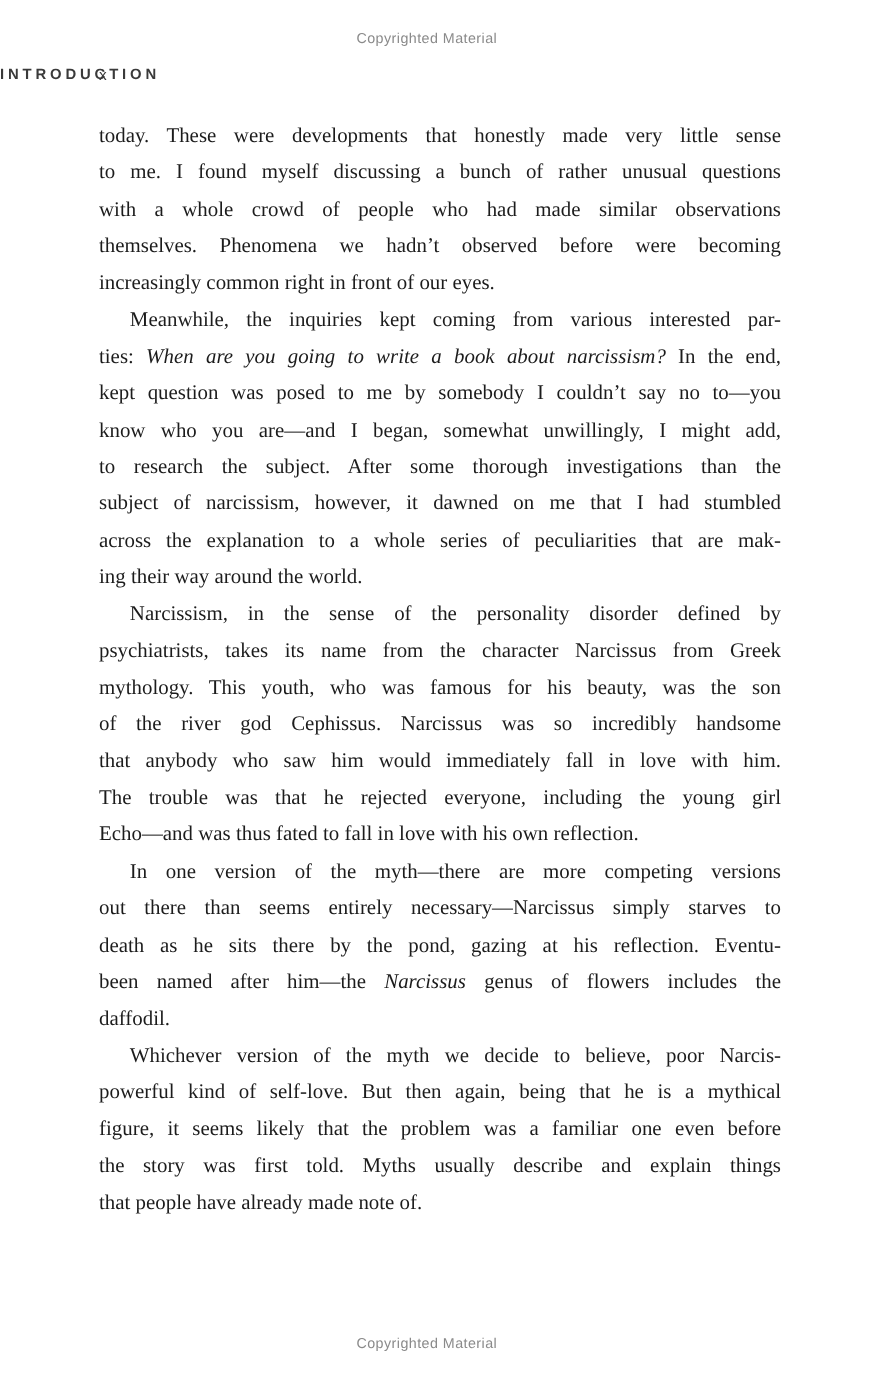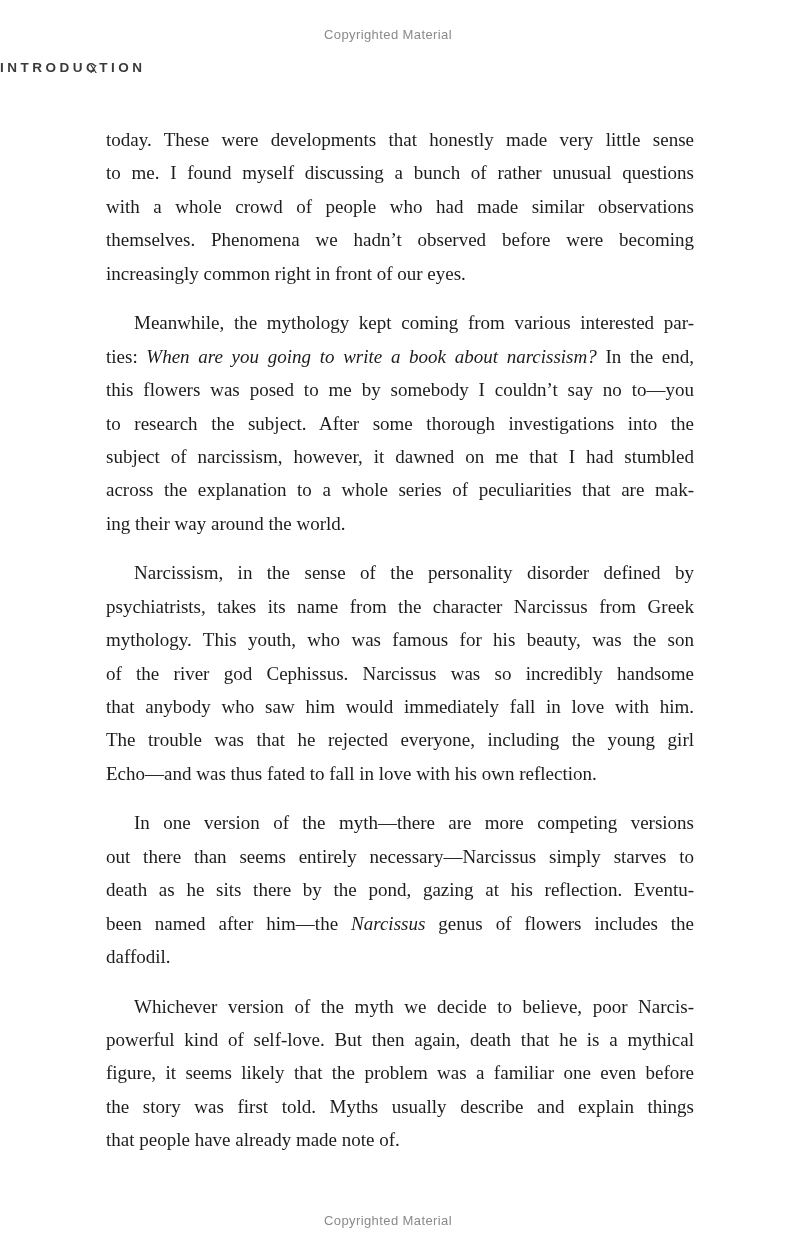--- a/index.html
+++ b/index.html
@@ -55,21 +55,21 @@
   }
   .body-text {
     position: absolute;
     top: 107px;
     left: 90px;
     width: 620px;
     font-size: 19px;
     line-height: 33.45px;
     color: var(--ink, #1c1c1c);
   }
-  .para { margin: 16px; }
+  .para { margin: 0; }
   .line {
     text-align: justify;
     text-align-last: justify;
     white-space: nowrap;
     height: 33.45px;
   }
   .line.last {
     text-align-last: left;
   }
   .line.indent {
@@ -90,24 +90,25 @@
 
   <div class="body-text">
       <div class="para">
         <div class="line"><span>today. These were developments that honestly made very little sense</span></div>
         <div class="line"><span>to me. I found myself discussing a bunch of rather unusual questions</span></div>
         <div class="line"><span>with a whole crowd of people who had made similar observations</span></div>
         <div class="line"><span>themselves. Phenomena we hadn’t observed before were becoming</span></div>
         <div class="line last"><span>increasingly common right in front of our eyes.</span></div>
       </div>
       <div class="para">
-        <div class="line indent"><span>Meanwhile, the mythology kept coming from various interested par-</span></div>
+        <div class="line indent"><span>Meanwhile, the inquiries kept coming from various interested par-</span></div>
         <div class="line"><span>ties: </span><span class="italic">When are you going to write a book about narcissism?</span><span> In the end,</span></div>
-        <div class="line"><span>this flowers was posed to me by somebody I couldn’t say no to—you</span></div>
-        <div class="line"><span>to research the subject. After some thorough investigations into the</span></div>
+        <div class="line"><span>kept question was posed to me by somebody I couldn’t say no to—you</span></div>
+        <div class="line"><span>know who you are—and I began, somewhat unwillingly, I might add,</span></div>
+        <div class="line"><span>to research the subject. After some thorough investigations than the</span></div>
         <div class="line"><span>subject of narcissism, however, it dawned on me that I had stumbled</span></div>
         <div class="line"><span>across the explanation to a whole series of peculiarities that are mak-</span></div>
         <div class="line last"><span>ing their way around the world.</span></div>
       </div>
       <div class="para">
         <div class="line indent"><span>Narcissism, in the sense of the personality disorder defined by</span></div>
         <div class="line"><span>psychiatrists, takes its name from the character Narcissus from Greek</span></div>
         <div class="line"><span>mythology. This youth, who was famous for his beauty, was the son</span></div>
         <div class="line"><span>of the river god Cephissus. Narcissus was so incredibly handsome</span></div>
         <div class="line"><span>that anybody who saw him would immediately fall in love with him.</span></div>
@@ -116,21 +117,21 @@
       </div>
       <div class="para">
         <div class="line indent"><span>In one version of the myth—there are more competing versions</span></div>
         <div class="line"><span>out there than seems entirely necessary—Narcissus simply starves to</span></div>
         <div class="line"><span>death as he sits there by the pond, gazing at his reflection. Eventu-</span></div>
         <div class="line"><span>been named after him—the </span><span class="italic">Narcissus</span><span> genus of flowers includes the</span></div>
         <div class="line last"><span>daffodil.</span></div>
       </div>
       <div class="para">
         <div class="line indent"><span>Whichever version of the myth we decide to believe, poor Narcis-</span></div>
-        <div class="line"><span>powerful kind of self-love. But then again, death that he is a mythical</span></div>
+        <div class="line"><span>powerful kind of self-love. But then again, being that he is a mythical</span></div>
         <div class="line"><span>figure, it seems likely that the problem was a familiar one even before</span></div>
         <div class="line"><span>the story was first told. Myths usually describe and explain things</span></div>
         <div class="line last"><span>that people have already made note of.</span></div>
       </div>
     </div>
 
   <div class="copyright bottom">Copyrighted Material</div>
 </div>
 
 </body></html>

